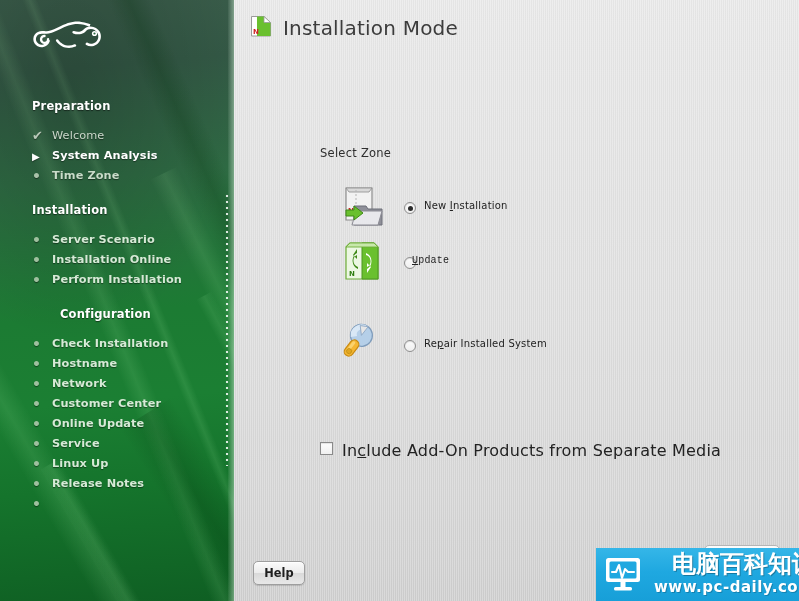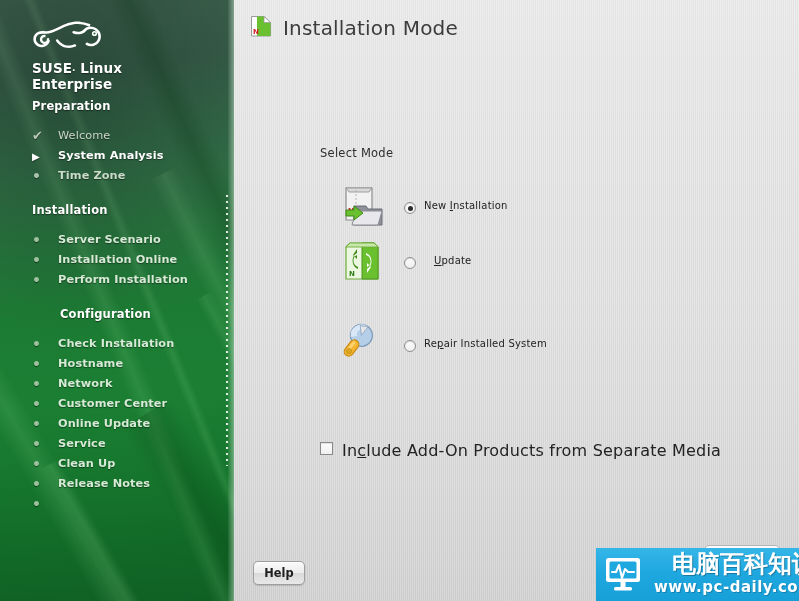--- a/index.html
+++ b/index.html
@@ -100,21 +100,21 @@
   }
   .nav-item .mark {
     position: absolute;
     left: 0; top: 0;
     width: 18px;
     text-align: left;
     color: #cfe0cf;
   }
   .nav-item .lbl {
     position: absolute;
-    left: 26px; top: 0;
+    left: 20px; top: 0;
   }
   .nav-item.done .lbl { color: #cbd8cb; font-weight: normal; }
   .nav-item.done .mark { color: #b9c9b9; font-size: 13px; line-height: 13px; }
   .nav-item.current .lbl { color: #ffffff; }
   .nav-item.current .mark { color: #ffffff; font-size: 10px; line-height: 15px; }
   .nav-item.pending .lbl { color: #c9dcc9; }
   .nav-item.pending .mark { color: #a9c2a9; font-size: 14px; line-height: 14px; }
   .nav-item.todo .lbl { color: #d6ead6; }
   .nav-item.todo .mark { color: #9fc09f; font-size: 14px; line-height: 14px; }
 
@@ -313,24 +313,20 @@
           <path d="M52 9.5c-7.5 0-13.2 2.6-18.6 5.2-3.6 1.7-7.1 3.4-11 4.2-1.6.3-3.3.4-5 .2-3.6-.4-6.8 1-8.6 3.5-1.9 2.6-2 6.1-.2 8.9 1.7 2.6 4.7 4 7.9 3.7 3.5-.3 6.3-2.6 7.3-5.9.2-.7-.2-1.4-.9-1.6-.7-.2-1.4.2-1.6.9-.7 2.3-2.6 3.9-5 4.1-2.2.2-4.3-.8-5.5-2.6-1.2-1.9-1.2-4.3.1-6.1 1.2-1.7 3.4-2.6 5.9-2.3 2 .2 4 .1 5.9-.3 4.3-.9 8.1-2.7 11.8-4.5 5.3-2.5 10.4-4.9 17.1-4.9 4.5 0 8.6 1.1 12 3 .2-1 .5-1.9.9-2.8C57.9 10.4 55.1 9.5 52 9.5z"></path>
           <path d="M64.6 14.4c-2.8 0-5.3 1.2-7 3.2-.9 1-2 1.6-3.2 1.9-2.1.5-4.3.3-6.4-.5-.7-.3-1.4.1-1.6.8-.2.7.1 1.4.8 1.6 2.6 1 5.4 1.2 8 .6 1.8-.4 3.4-1.4 4.6-2.7 1.2-1.4 3-2.2 5-2.2 2.8 0 5.4 1.6 6.7 4.1.6 1.2.9 2.5.8 3.8-.1 1.8-.9 3.5-2.2 4.7-1.1 1.1-2.6 1.8-4.2 2-1.5.2-3-.1-4.3-.9-.6-.4-1.4-.2-1.8.4-.4.6-.2 1.4.4 1.8 1.8 1.1 3.9 1.5 5.9 1.2 2.2-.3 4.2-1.3 5.8-2.8 1.8-1.7 2.9-4 3-6.4.1-1.8-.3-3.6-1.1-5.2-1.8-3.3-5.3-5.4-9.2-5.4z"></path>
           <circle cx="68.5" cy="21.5" r="2.6" fill="#ffffff"></circle>
           <circle cx="68.5" cy="21.5" r="1.1" fill="#2e6a43"></circle>
           <path d="M18.5 22.8c-1.9 0-3.6 1.2-4.3 2.9-.7 1.8-.2 3.8 1.2 5.1 1.4 1.3 3.5 1.6 5.2.8 1.8-.8 2.8-2.7 2.6-4.6-.1-.6-.6-1.1-1.3-1-.6.1-1.1.6-1 1.3.1 1-.4 1.9-1.3 2.3-.9.4-1.9.3-2.6-.4-.7-.7-.9-1.7-.6-2.6.4-.9 1.2-1.4 2.1-1.4.7 0 1.2-.5 1.2-1.2s-.5-1.2-1.2-1.2z"></path>
           <path d="M30 29c2.8 4.2 7.6 7 13 7 2.3 0 4.5-.5 6.5-1.4.6-.3.9-1 .6-1.7-.3-.6-1-.9-1.7-.6-1.7.8-3.5 1.2-5.4 1.2-4.5 0-8.4-2.3-10.8-5.8-.4-.6-1.1-.7-1.7-.3-.6.4-.7 1.2-.5 1.6z"></path>
         </g>
       </svg>
     </div>
 
-    <div id="brand">
-      <span><span>SUSE</span><span class="reg">.</span><span> Linux</span></span><br>
-      <span>Enterprise</span>
-    </div>
 
     <div id="nav-container">
         <div class="nav-section" style="top: 99px;">Preparation</div>
         <div class="nav-item done" style="top: 129px;">
           <span class="mark">✔</span>
           <span class="lbl">Welcome</span>
         </div>
         <div class="nav-item current" style="top: 149px;">
           <span class="mark">▶</span>
           <span class="lbl">System Analysis</span>
@@ -372,21 +368,21 @@
         <div class="nav-item todo" style="top: 417px;">
           <span class="mark">•</span>
           <span class="lbl">Online Update</span>
         </div>
         <div class="nav-item todo" style="top: 437px;">
           <span class="mark">•</span>
           <span class="lbl">Service</span>
         </div>
         <div class="nav-item todo" style="top: 457px;">
           <span class="mark">•</span>
-          <span class="lbl">Clean Up</span>
+          <span class="lbl">Linux Up</span>
         </div>
         <div class="nav-item todo" style="top: 477px;">
           <span class="mark">•</span>
           <span class="lbl">Release Notes</span>
         </div>
         <div class="nav-item todo" style="top: 497px;">
           <span class="mark">•</span>
         </div>
       </div>
     <div id="bead-line"></div>
@@ -399,21 +395,21 @@
         <svg width="22" height="24" viewBox="0 0 22 24">
           <path d="M1.5 2.5 L14 2.5 L20.5 8.5 L20.5 22 L1.5 22 Z" fill="#ffffff" stroke="#9a9a9a" stroke-width="1"></path>
           <path d="M7 2.5 L14 2.5 L20.5 8.5 L20.5 22 L7 22 Z" fill="#6ac02e"></path>
           <path d="M14 2.5 L20.5 8.5 L14 8.5 Z" fill="#ffffff" stroke="#9a9a9a" stroke-width="0.8"></path>
           <text x="3" y="20" font-family="DejaVu Sans, sans-serif" font-size="7" fill="#cc2222" font-weight="bold">N</text>
         </svg>
       </span>
       <span id="page-title">Installation Mode</span>
     </div>
 
-    <div id="select-mode-label">Select Mode</div>
+    <div id="select-mode-label">Select Zone</div>
 
     <div class="opt-row" id="opt-0" style="top:180px;">
       <span class="opt-icon">
         <svg width="56" height="56" viewBox="0 0 56 56">
 
           <path d="M12 8 L38 8 L38 40 L12 40 Z" fill="#f2f2f2" stroke="#8e8e8e" stroke-width="1.2"></path>
           <path d="M12 8 L38 8 L35 12 L15 12 Z" fill="#d9d9d9" stroke="#8e8e8e" stroke-width="0.8"></path>
           <line x1="22" y1="10" x2="22" y2="40" stroke="#b5b5b5" stroke-width="1" stroke-dasharray="2,2"></line>
           <text x="14" y="33" font-family="DejaVu Sans, sans-serif" font-size="7" fill="#cc2222" font-weight="bold">N</text>
 
@@ -434,21 +430,21 @@
           <path d="M28 8 L40 8 L44 12 L44 44 L28 44 Z" fill="#6ac02e" stroke="#4d9620" stroke-width="1" stroke-linejoin="round"></path>
           <path d="M16 8 L40 8 L44 12 L12 12 Z" fill="#c8e8ab" stroke="#6fae3a" stroke-width="0.9" stroke-linejoin="round"></path>
 
           <path d="M24 34 A9 9 0 0 1 23 18 L23 14 L19 20 L23 24 L23 20 A6.5 6.5 0 0 0 24 32 Z" fill="#3f8a16"></path>
 
           <path d="M32 18 A9 9 0 0 1 33 34 L33 38 L37 32 L33 28 L33 32 A6.5 6.5 0 0 0 32 20 Z" fill="#ffffff"></path>
           <text x="15" y="41" font-family="DejaVu Sans, sans-serif" font-size="7" fill="#2e7d10" font-weight="bold">N</text>
         </svg>
       </span>
       <span class="opt-radio" style="left:70px;"></span>
-      <span class="opt-label" style="left:100px;"><span></span><u>U</u><span>pdate</span></span>
+      <span class="opt-label" style="left:78px;font-family:Liberation Mono, monospace;"><span></span><u>U</u><span>pdate</span></span>
     </div>
 
     <div class="opt-row" id="opt-2" style="top:318px;">
       <span class="opt-icon">
         <svg width="56" height="56" viewBox="0 0 56 56">
           <g transform="rotate(38 28 28)">
             <circle cx="21" cy="20" r="11" fill="#b5cfe8" stroke="#7f9cbb" stroke-width="1.2"></circle>
             <path d="M21 9 A11 11 0 0 0 13.5 27.8 L18 23.2 A5 5 0 0 1 21 14 Z" fill="#d9e8f6"></path>
             <path d="M14 13 L21 20 L21 9 Z" fill="#e6e6e6" stroke="#8aa5c2" stroke-width="0.8"></path>
             <rect x="16.5" y="27" width="9" height="18" rx="4.5" fill="#f5b733" stroke="#c98a10" stroke-width="1.2"></rect>

